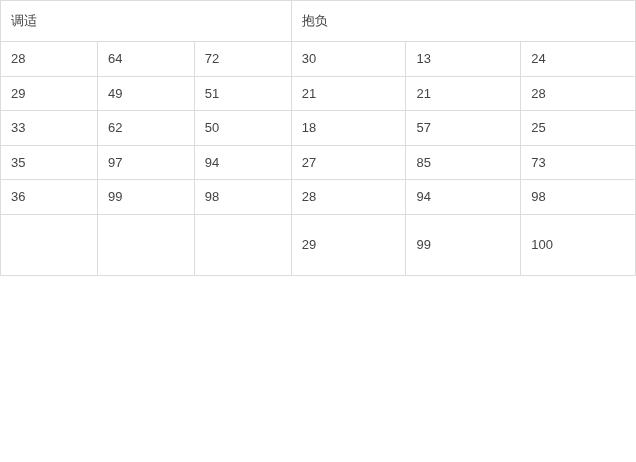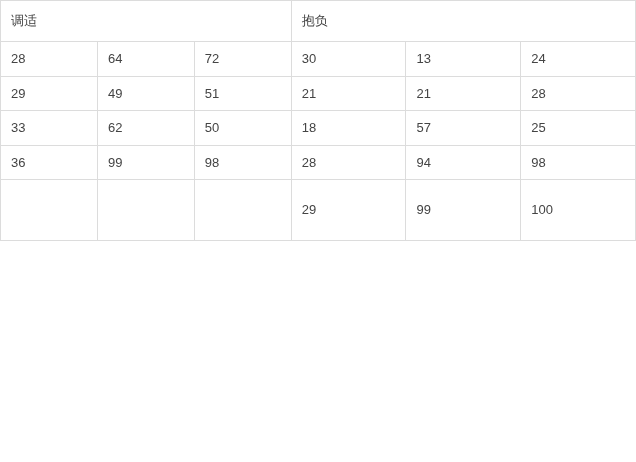--- a/index.html
+++ b/index.html
@@ -83,20 +83,28 @@
       </tr>
       <tr>
         <td class="c0">33</td>
         <td class="c1">62</td>
         <td class="c2">50</td>
         <td class="c3">18</td>
         <td class="c4">57</td>
         <td class="c5">25</td>
       </tr>
       <tr>
+        <td class="c0">35</td>
+        <td class="c1">97</td>
+        <td class="c2">94</td>
+        <td class="c3">27</td>
+        <td class="c4">85</td>
+        <td class="c5">73</td>
+      </tr>
+      <tr>
         <td class="c0">36</td>
         <td class="c1">99</td>
         <td class="c2">98</td>
         <td class="c3">28</td>
         <td class="c4">94</td>
         <td class="c5">98</td>
       </tr>
       <tr>
         <td class="c0 blank-cell"></td>
         <td class="c1 blank-cell"></td>

